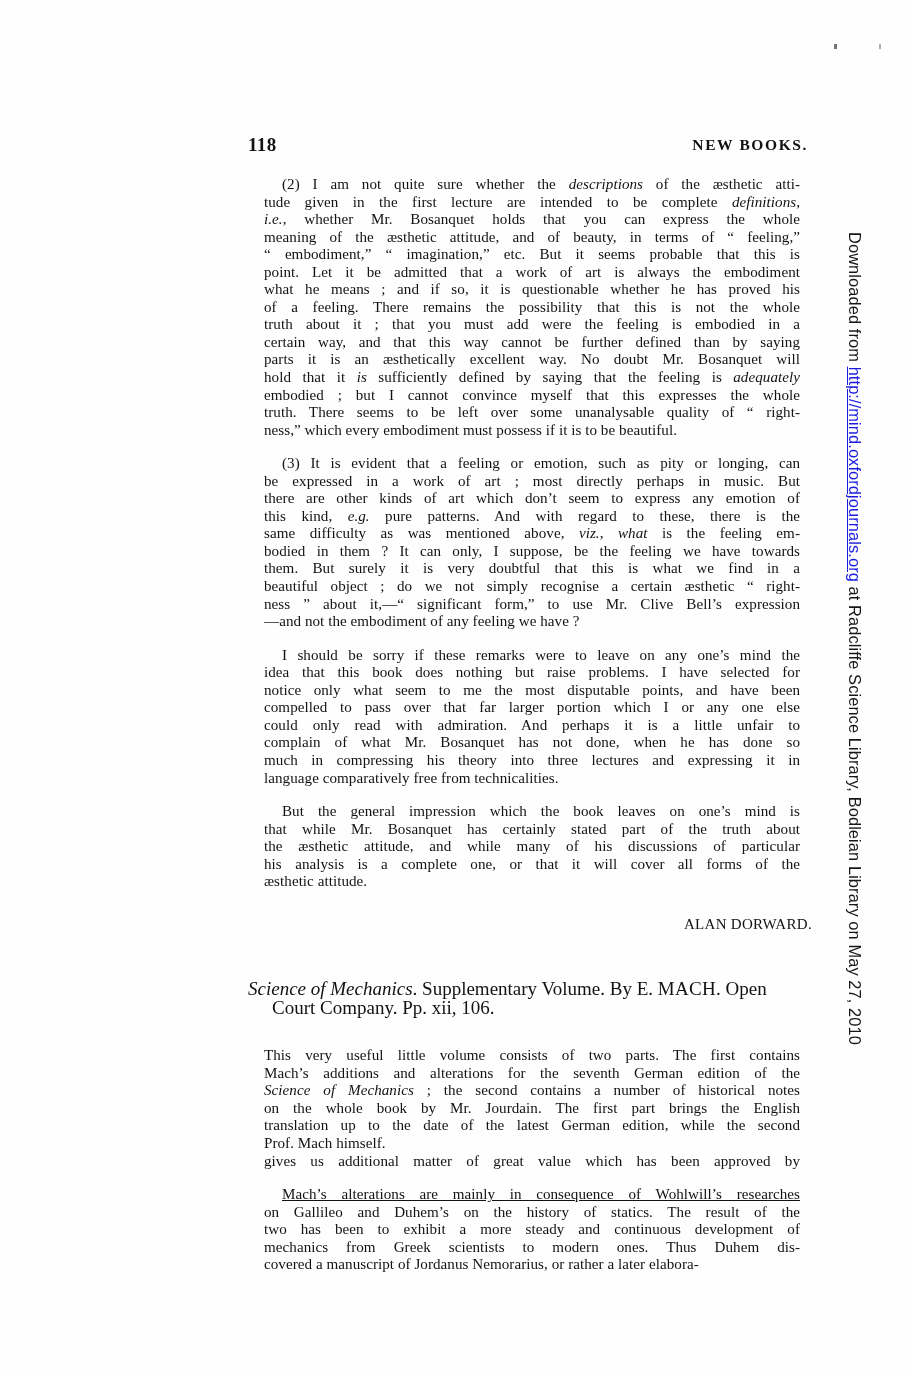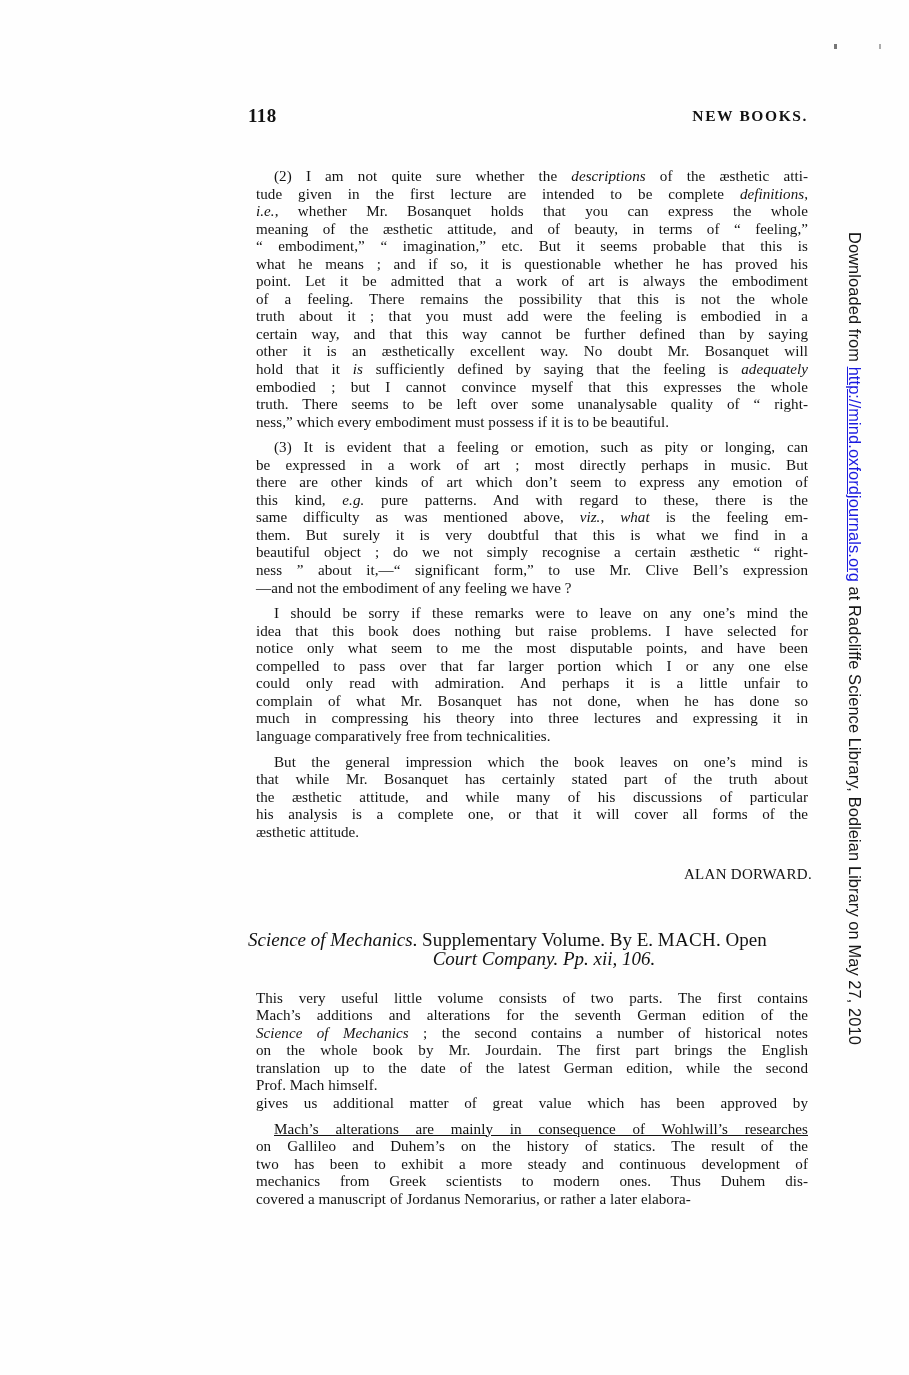--- a/index.html
+++ b/index.html
@@ -21,21 +21,21 @@
   
   #page {
     position: absolute;
     inset: 0;
     background: #fefefe;
   }
 
   
   .running-head {
     position: absolute;
-    top: 105px;
+    top: 134px;
     left: 248px;
     width: 560px;
     height: 22px;
   }
   .folio {
     position: absolute;
     left: 0;
     top: 0;
     font-size: 19px;
     font-weight: bold;
@@ -76,44 +76,43 @@
     text-align: right;
     text-align-last: left;
   }
   
   .ln > i { font-style: italic; }
   .sc {
     font-variant: small-caps;
     letter-spacing: 0.3px;
   }
 
-  .para { margin: 8px; padding: 0; }
+  .para { margin: 16px; padding: 0; }
 
   
   .byline {
     text-align: right;
     font-size: 15px;
     line-height: 17.5px;
     letter-spacing: 0.5px;
     padding-right: 4px;
     margin-top: 25px;
   }
 
   
   .book-head {
     margin-top: 46px;
     font-size: 19px;
     line-height: 19px;
   }
   .book-head .bh-line1 { display: block; }
   .book-head .bh-line2 {
     display: block;
-    text-align: center;
+    text-align: left;
     padding-left: 24px;
-    font-style: italic;
   }
   .book-head i { font-style: italic; }
 
   .gap-small { height: 14px; }
 
   
   #watermark {
     position: absolute;
     top: 232px;
     left: 846px;
@@ -159,38 +158,39 @@
   </div>
 
   <div class="textblock">
 
     <div class="para">
         <span class="ln" style="padding-left: 18px;">(2) I am not quite sure whether the <i>descriptions</i> of the æsthetic atti-</span>
         <span class="ln">tude given in the first lecture are intended to be complete <i>definitions</i>,</span>
         <span class="ln"><i>i.e.</i>, whether Mr. Bosanquet holds that you can express the whole</span>
         <span class="ln">meaning of the æsthetic attitude, and of beauty, in terms of “ feeling,”</span>
         <span class="ln">“ embodiment,” “ imagination,” etc.   But it seems probable that this is</span>
+        <span class="ln">point.   Let it be admitted that a work of art is always the embodiment</span>
         <span class="ln">what he means ; and if so, it is questionable whether he has proved his</span>
-        <span class="ln">point.   Let it be admitted that a work of art is always the embodiment</span>
         <span class="ln">of a feeling.   There remains the possibility that this is not the whole</span>
         <span class="ln">truth about it ; that you must add were the feeling is embodied in a</span>
         <span class="ln">certain way, and that this way cannot be further defined than by saying</span>
-        <span class="ln">other it is an æsthetically excellent way.   No doubt Mr. Bosanquet will</span>
+        <span class="ln">parts it is an æsthetically excellent way.   No doubt Mr. Bosanquet will</span>
         <span class="ln">hold that it <i>is</i> sufficiently defined by saying that the feeling is <i>adequately</i></span>
         <span class="ln">embodied ; but I cannot convince myself that this expresses the whole</span>
         <span class="ln">truth.   There seems to be left over some unanalysable quality of “ right-</span>
         <span class="ln last">ness,” which every embodiment must possess if it is to be beautiful.</span>
       </div>
 
     <div class="para">
         <span class="ln" style="padding-left: 18px;">(3) It is evident that a feeling or emotion, such as pity or longing, can</span>
         <span class="ln">be expressed in a work of art ; most directly perhaps in music.   But</span>
         <span class="ln">there are other kinds of art which don’t seem to express any emotion of</span>
         <span class="ln">this kind, <i>e.g.</i> pure patterns.   And with regard to these, there is the</span>
         <span class="ln">same difficulty as was mentioned above, <i>viz.</i>, <i>what</i> is the feeling em-</span>
+        <span class="ln">bodied in them ?   It can only, I suppose, be the feeling we have towards</span>
         <span class="ln">them.   But surely it is very doubtful that this is what we find in a</span>
         <span class="ln">beautiful object ; do we not simply recognise a certain æsthetic “ right-</span>
         <span class="ln">ness ” about it,—“ significant form,” to use Mr. Clive Bell’s expression</span>
         <span class="ln last">—and not the embodiment of any feeling we have ?</span>
       </div>
 
     <div class="para">
         <span class="ln" style="padding-left: 18px;">I should be sorry if these remarks were to leave on any one’s mind the</span>
         <span class="ln">idea that this book does nothing but raise problems.   I have selected for</span>
         <span class="ln">notice only what seem to me the most disputable points, and have been</span>

